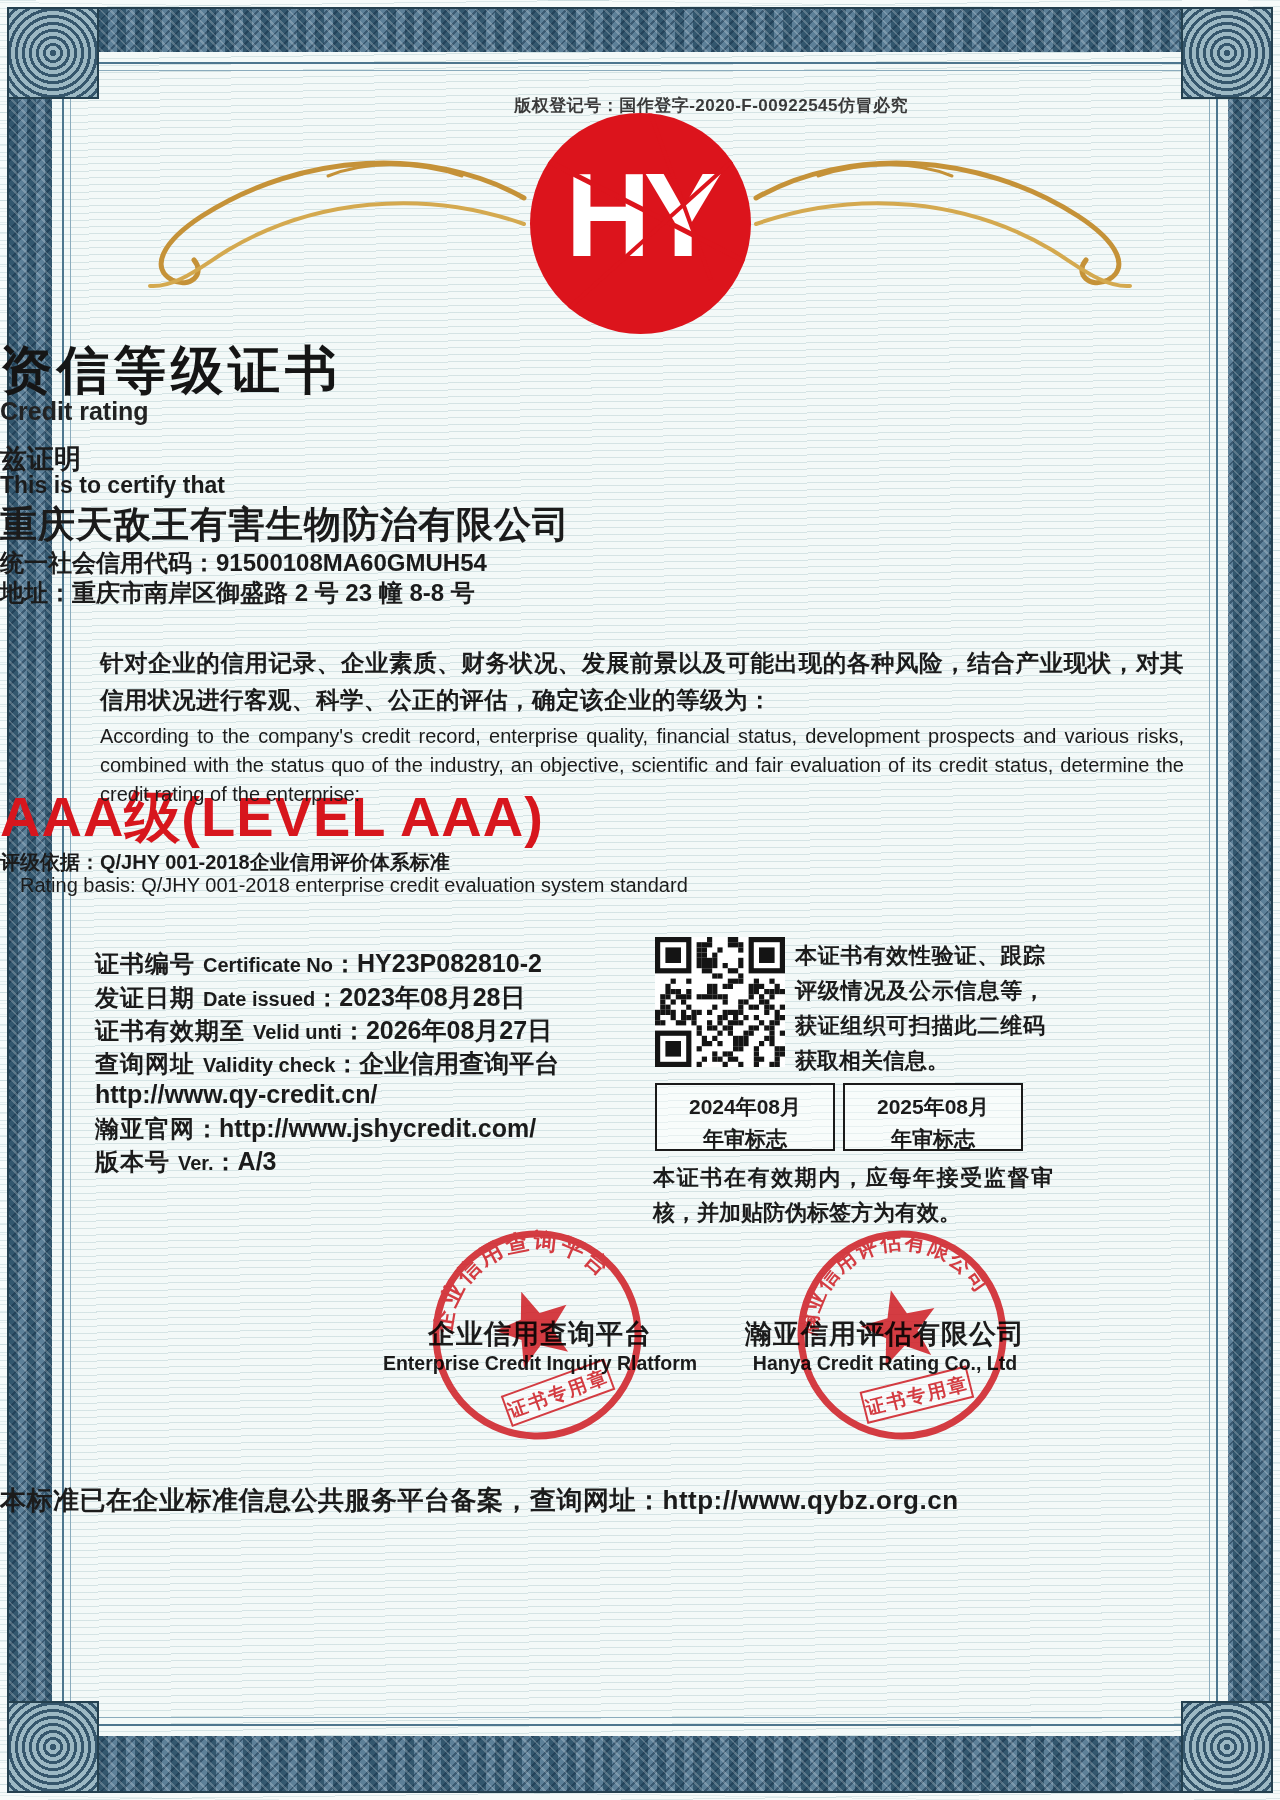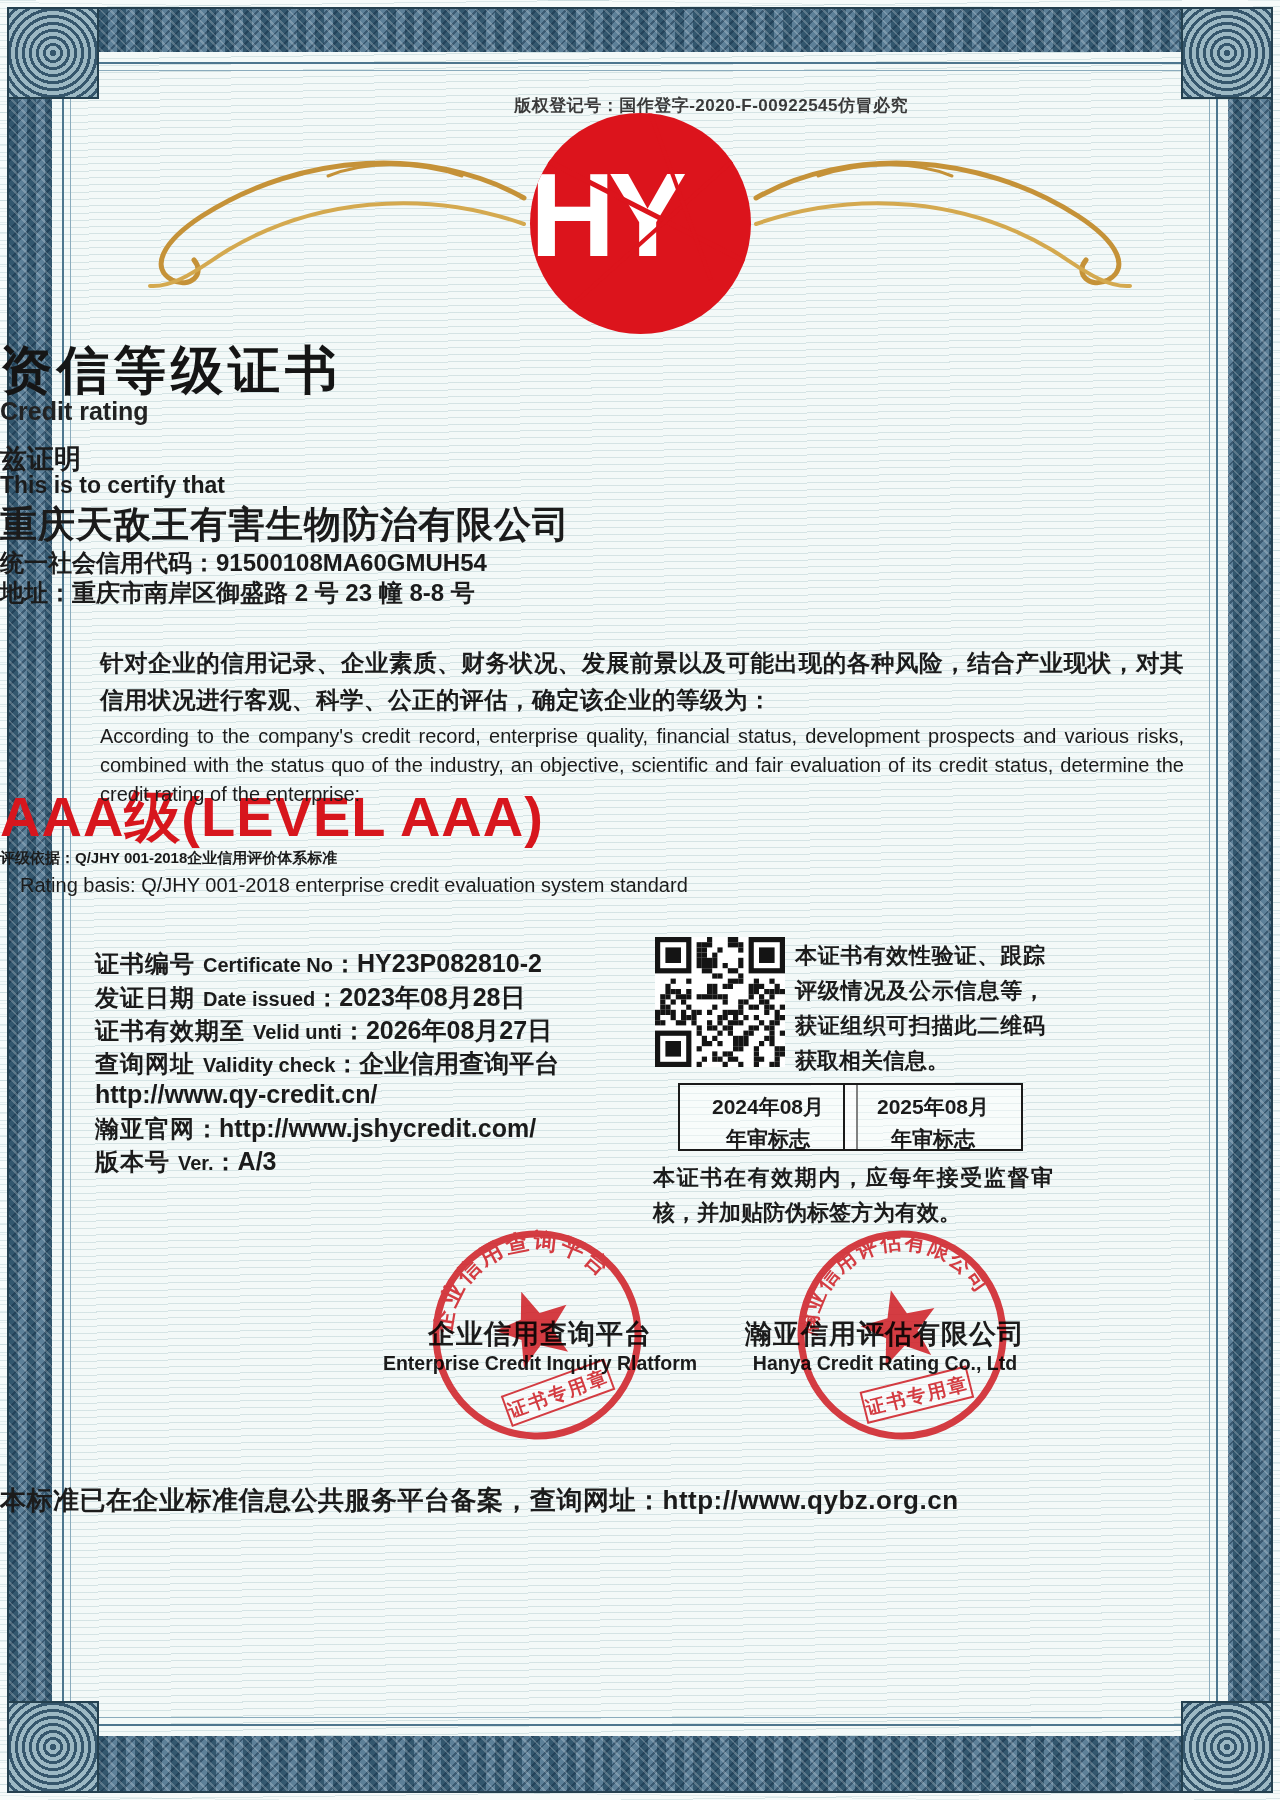--- a/index.html
+++ b/index.html
@@ -29,21 +29,21 @@
   .c-tl{left:7px;top:7px}.c-tr{right:7px;top:7px}.c-bl{left:7px;bottom:7px}.c-br{right:7px;bottom:7px}
   .content{position:absolute;inset:0;z-index:3;}
 
   .abs{position:absolute;}
   .ctr{left:0;right:0;text-align:left;}
 
   .copyright{top:94px;right:372px;font-size:17px;font-weight:600;color:#3a3a3a;letter-spacing:.5px;}
 
   
   .logo{left:530px;top:113px;width:221px;height:221px;border-radius:50%;background:#dc141c;overflow:hidden;}
-  .logo .hy{position:absolute;left:0;right:0;top:38px;text-align:left;font-size:118px;font-weight:800;
+  .logo .hy{position:absolute;left:0;right:0;top:38px;text-align:center;font-size:118px;font-weight:800;
     color:#fff;letter-spacing:-7px;line-height:1.1;}
   .crack{position:absolute;background:#dc141c;}
   .k1{width:250px;height:5px;left:-10px;top:95px;transform:rotate(27deg);}
   .k2{width:240px;height:4px;left:0px;top:120px;transform:rotate(-42deg);}
   .k3{width:180px;height:4px;left:60px;top:80px;transform:rotate(70deg);}
 
   .flourish{top:138px;width:395px;height:175px;}
   .fl{left:132px;} .fr{left:753px;transform:scaleX(-1);}
 
   .title-cn{top:336px;font-size:52px;font-weight:700;letter-spacing:5px;color:#151515;}
@@ -52,34 +52,34 @@
   .certify-en{top:472px;font-size:23px;font-weight:600;}
   .company{top:500px;font-size:37px;font-weight:800;letter-spacing:1px;}
   .code-line{top:547px;font-size:24px;font-weight:600;}
   .addr-line{top:577px;font-size:24px;font-weight:600;}
 
   .stmt-cn{top:645px;left:100px;right:96px;font-size:23.5px;font-weight:600;line-height:37px;
     text-align:justify;letter-spacing:.5px;}
   .stmt-en{top:722px;left:100px;right:96px;font-size:20px;font-weight:500;line-height:29px;text-align:justify;}
 
   .aaa{top:780px;font-size:56px;font-weight:800;color:#d7161d;letter-spacing:1px;}
-  .basis-cn{top:849px;font-size:15px;font-weight:600;}
+  .basis-cn{top:849px;font-size:20px;font-weight:600;}
   .basis-en{top:874px;font-size:20px;font-weight:500;padding-left:20px;}
 
   .drow{left:95px;height:33px;white-space:nowrap;}
   .dcn{font-size:24px;font-weight:700;letter-spacing:1px;font-family:Liberation Serif, serif;}
   .den{font-size:20px;font-weight:600;margin-left:8px;}
   .dsep{font-size:24px;font-weight:700;}
   .dval{font-size:25px;font-weight:600;}
 
   .qr{left:655px;top:937px;width:130px;height:130px;}
   .qr-note{left:795px;top:938px;width:250px;font-size:22px;font-weight:600;line-height:35px;text-align:justify;}
 
   .ybox{top:1083px;width:176px;height:64px;border:2px solid #1a1a1a;text-align:center;background:rgba(255,255,255,.45);}
-  .yb1{left:655px;margin-left:23px;} .yb2{left:843px;}
+  .yb1{left:655px;} .yb2{left:843px;}
   .ybox .ym{margin-top:8px;font-size:21px;font-weight:600;}
   .ybox .yl{margin-top:4px;font-size:21px;font-weight:600;}
 
   .vnote{left:653px;top:1160px;width:400px;font-size:22px;font-weight:600;line-height:35px;text-align:justify;}
 
   .org-cn{top:1316px;font-size:27px;font-weight:800;letter-spacing:1px;}
   .org-en{top:1352px;font-size:19.5px;font-weight:600;}
   .org-l{left:340px;width:400px;text-align:center;}
   .org-r{left:660px;width:450px;text-align:center;}
 

